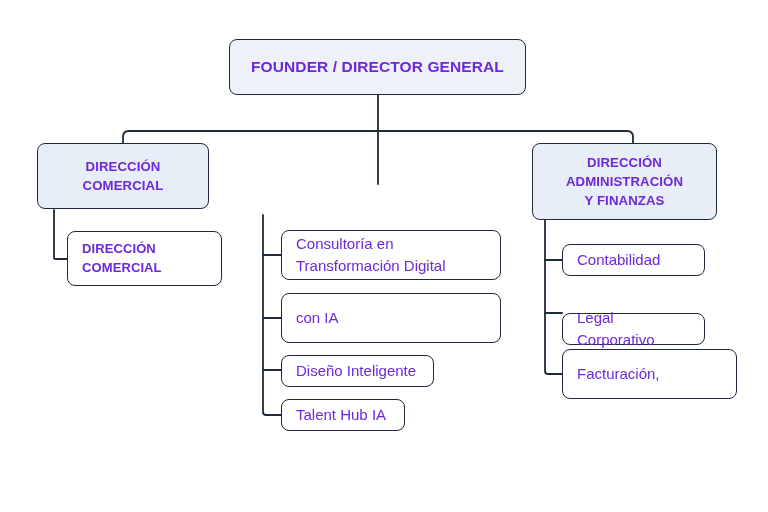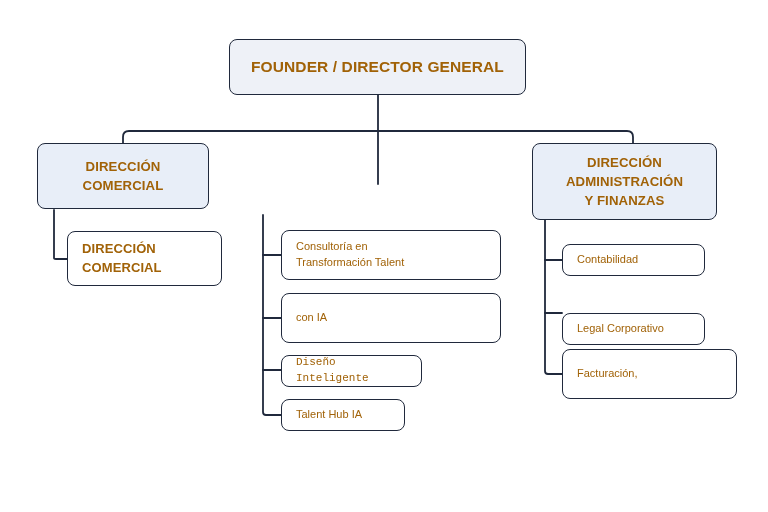--- a/index.html
+++ b/index.html
@@ -26,21 +26,21 @@
     height: 512px;
   }
   .node {
     position: absolute;
     box-sizing: border-box;
     border: 1.6px solid #20293c;
     border-radius: 8px;
     display: flex;
     flex-direction: column;
     justify-content: center;
-    color: #a16207;
+    color: #6d28d9;
     z-index: 2;
   }
   
   .node.root {
     background: #eef1f7;
     align-items: center;
     text-align: center;
     font-weight: bold;
     font-size: 15.5px;
     letter-spacing: 0.1px;
@@ -54,21 +54,21 @@
     font-size: 13.2px;
     line-height: 1.45;
     letter-spacing: 0.1px;
   }
   
   .node.leaf {
     background: #ffffff;
     align-items: flex-start;
     text-align: left;
     font-weight: normal;
-    font-size: 11px;
+    font-size: 15px;
     line-height: 1.45;
     padding-left: 14px;
     padding-right: 12px;
     border-width: 1.4px;
   }
   .node.leaf.bold {
     font-weight: bold;
     font-size: 13px;
     letter-spacing: 0.1px;
   }
@@ -117,28 +117,28 @@
     <span class="line">Y FINANZAS</span>
   </div>
 
   <div class="node leaf bold" style="left:67px; top:231px; width:155px; height:55px;">
     <span class="line">DIRECCIÓN</span>
     <span class="line">COMERCIAL</span>
   </div>
 
   <div class="node leaf" style="left:281px; top:230px; width:220px; height:50px;">
     <span class="line">Consultoría en</span>
-    <span class="line">Transformación Talent</span>
+    <span class="line">Transformación Digital</span>
   </div>
 
   <div class="node leaf" style="left:281px; top:293px; width:220px; height:50px;">
     <span class="line">con IA</span>
   </div>
 
-  <div class="node leaf" style="left:281px; top:355px; width:141px; height:32px;font-family:Liberation Mono, monospace;">
+  <div class="node leaf" style="left:281px; top:355px; width:153px; height:32px;">
     <span class="line">Diseño Inteligente</span>
   </div>
 
   <div class="node leaf" style="left:281px; top:399px; width:124px; height:32px;">
     <span class="line">Talent Hub IA</span>
   </div>
 
   <div class="node leaf" style="left:562px; top:244px; width:143px; height:32px;">
     <span class="line">Contabilidad</span>
   </div>

